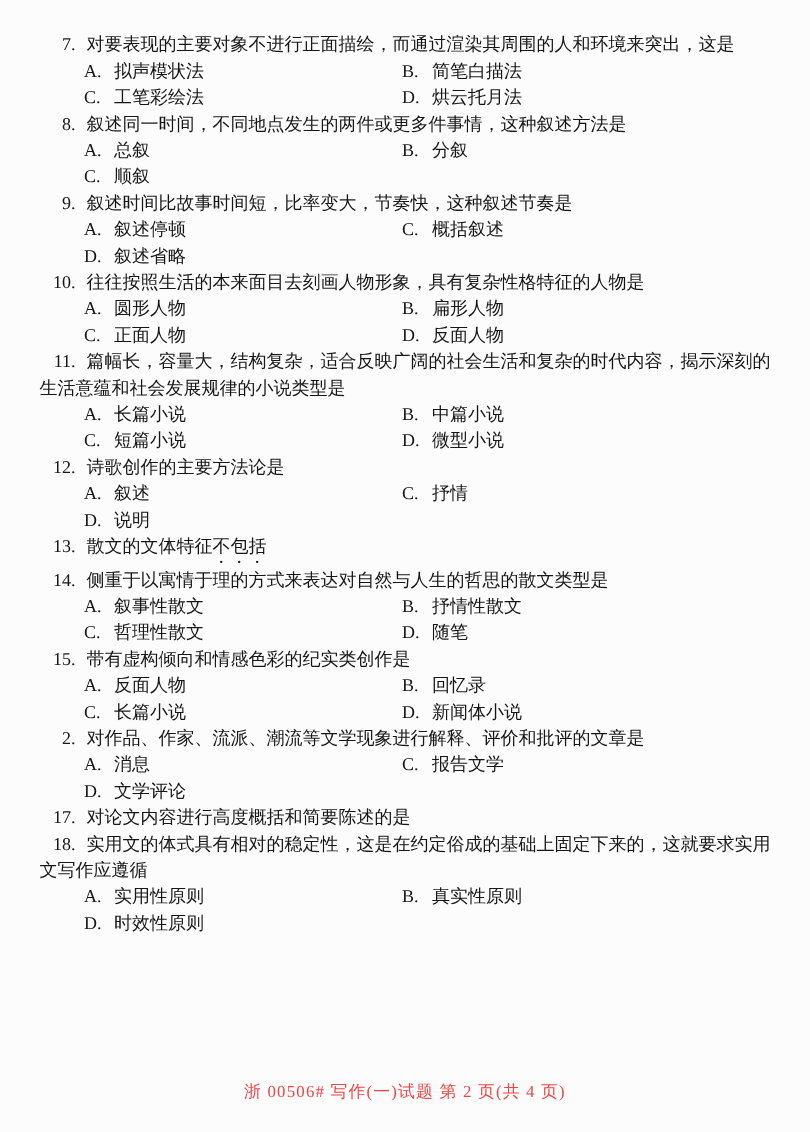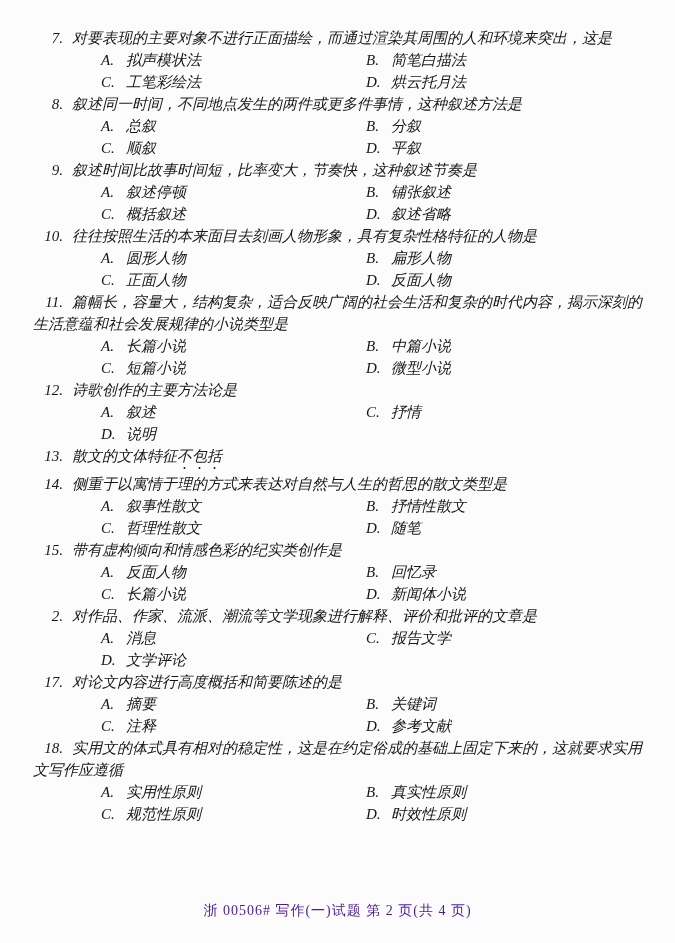--- a/index.html
+++ b/index.html
@@ -12,56 +12,55 @@
     font-size: 15px;
     line-height: 22px;
     font-weight: 500;
     overflow: hidden;
   }
   .content {
     position: absolute;
     left: 33px;
     top: 27px;
     width: 622px;
-    font-style: italic;
   }
   .question { margin: 0; }
   .q-title { margin: 0; }
   .q-num {
     display: inline-block;
     width: 30px;
     text-align: right;
     margin-right: 9px;
     white-space: nowrap;
   }
   .q-emph {
     -webkit-text-emphasis: filled dot;
     -webkit-text-emphasis-position: under;
     text-emphasis: filled dot;
     text-emphasis-position: under right;
   }
   .q-options {
-    margin-left: 68px;
+    margin-left: 37px;
     display: grid;
     grid-template-columns: 265px 1fr;
   }
   .option { height: 22px; overflow: visible; }
   .opt-label {
     display: inline-block;
     width: 25px;
   }
   .footer {
     position: absolute;
     left: 0;
     top: 900px;
     width: 675px;
     text-align: center;
     font-size: 14px;
     letter-spacing: 1px;
-    color: #4c1d95;
+    color: #ef4444;
   }
 </style>
 </head>
 <body>
 
 <div class="content">
   <main id="question-list">
   <section class="question">
     <p class="q-title">
       <span class="q-num">7.</span><span class="q-text">对要表现的主要对象不进行正面描绘，而通过渲染其周围的人和环境来突出，这是</span>
@@ -95,38 +94,32 @@
   </div>
 
   <div class="option">
     <span class="opt-label">B.</span><span class="opt-text">分叙</span>
   </div>
 
   <div class="option">
     <span class="opt-label">C.</span><span class="opt-text">顺叙</span>
   </div>
 
-  <div class="option">
-    <span class="opt-label">D.</span><span class="opt-text">平叙</span>
-  </div>
 </div>
   </section>
 
   <section class="question">
     <p class="q-title">
       <span class="q-num">9.</span><span class="q-text">叙述时间比故事时间短，比率变大，节奏快，这种叙述节奏是</span>
     </p>
     <div class="q-options">
   <div class="option">
     <span class="opt-label">A.</span><span class="opt-text">叙述停顿</span>
   </div>
 
-  <div class="option">
-    <span class="opt-label">B.</span><span class="opt-text">铺张叙述</span>
-  </div>
 
   <div class="option">
     <span class="opt-label">C.</span><span class="opt-text">概括叙述</span>
   </div>
 
   <div class="option">
     <span class="opt-label">D.</span><span class="opt-text">叙述省略</span>
   </div>
 </div>
   </section>
@@ -266,55 +259,35 @@
   <div class="option">
     <span class="opt-label">D.</span><span class="opt-text">文学评论</span>
   </div>
 </div>
   </section>
 
   <section class="question">
     <p class="q-title">
       <span class="q-num">17.</span><span class="q-text">对论文内容进行高度概括和简要陈述的是</span>
     </p>
-    <div class="q-options">
-  <div class="option">
-    <span class="opt-label">A.</span><span class="opt-text">摘要</span>
-  </div>
-
-  <div class="option">
-    <span class="opt-label">B.</span><span class="opt-text">关键词</span>
-  </div>
-
-  <div class="option">
-    <span class="opt-label">C.</span><span class="opt-text">注释</span>
-  </div>
-
-  <div class="option">
-    <span class="opt-label">D.</span><span class="opt-text">参考文献</span>
-  </div>
-</div>
   </section>
 
   <section class="question">
     <p class="q-title">
       <span class="q-num">18.</span><span class="q-text">实用文的体式具有相对的稳定性，这是在约定俗成的基础上固定下来的，这就要求实用文写作应遵循</span>
     </p>
     <div class="q-options">
   <div class="option">
     <span class="opt-label">A.</span><span class="opt-text">实用性原则</span>
   </div>
 
   <div class="option">
     <span class="opt-label">B.</span><span class="opt-text">真实性原则</span>
   </div>
 
-  <div class="option">
-    <span class="opt-label">C.</span><span class="opt-text">规范性原则</span>
-  </div>
 
   <div class="option">
     <span class="opt-label">D.</span><span class="opt-text">时效性原则</span>
   </div>
 </div>
   </section>
 </main>
 </div>
 
 <footer class="footer">浙 00506# 写作(一)试题 第 2 页(共 4 页)</footer>

